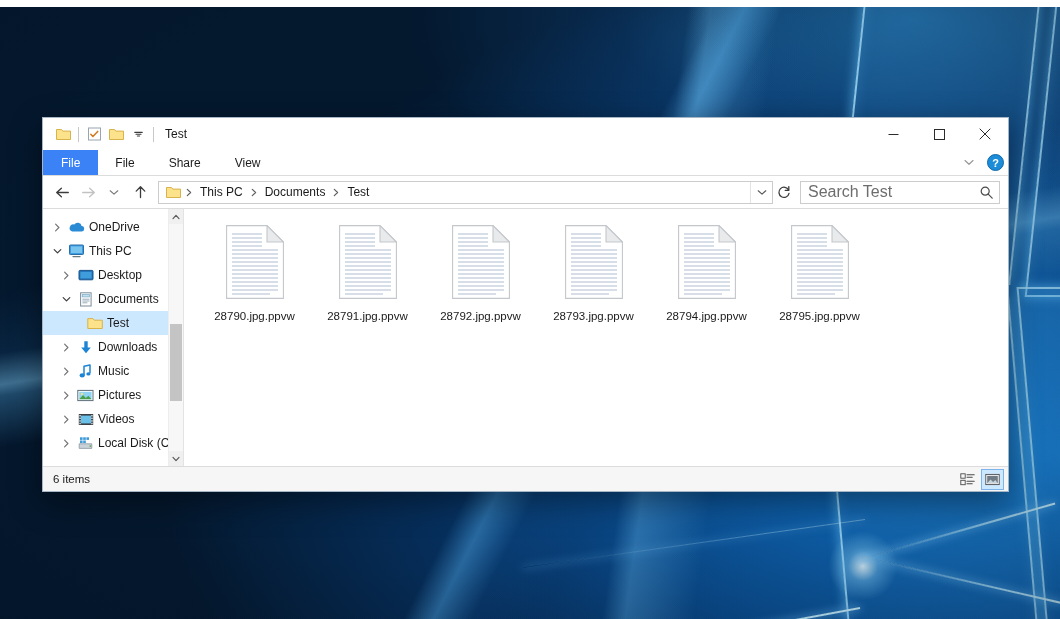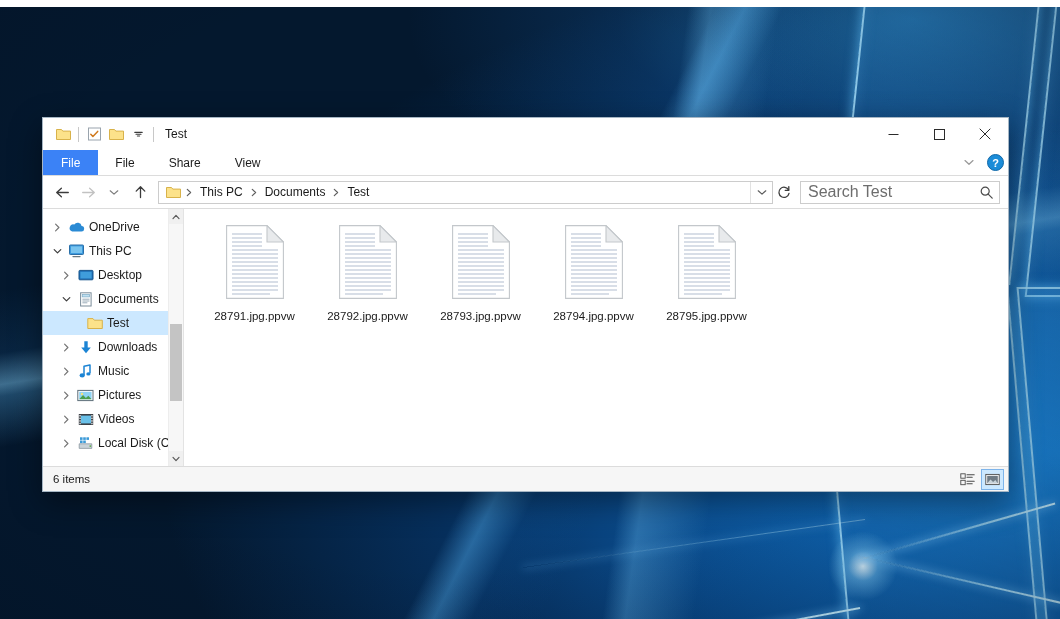--- a/index.html
+++ b/index.html
@@ -707,83 +707,95 @@
           <div class="sb-arrow">
             <svg width="8" height="6" viewBox="0 0 8 6">
                 <path d="M1 1.4L4 4.6 7 1.4" fill="none" stroke="#5a5a5a" stroke-width="1.2" stroke-linecap="round" stroke-linejoin="round"></path>
               </svg>
           </div>
         </div>
       </div>
 
       <div id="filepane">
 
-
         <div class="fitem">
           <span class="ficon">
             <svg width="58" height="74" viewBox="0 0 58 74">
               <path d="M0.6 0.6h40.4L57.4 17v56.4H0.6z" fill="#ffffff" stroke="#c3c7cb" stroke-width="1.1"></path>
               <path d="M41 0.6V17h16.4z" fill="#e8eaec" stroke="#c3c7cb" stroke-width="1.1"></path>
               <g stroke="#ccd3e0" stroke-width="1.4">
                 <path d="M6 9h30M6 13h30M6 17h30M6 21h30M6 25h46M6 29h46M6 33h46M6 37h46M6 41h46M6 45h46M6 49h46M6 53h46M6 57h46M6 61h46M6 65h46M6 69h38"></path>
               </g>
             </svg>
           </span>
-          <span class="fname">28791.jpg.ppvw</span>
+          <span class="fname">28790.jpg.ppvw</span>
         </div>
 
         <div class="fitem">
           <span class="ficon">
             <svg width="58" height="74" viewBox="0 0 58 74">
               <path d="M0.6 0.6h40.4L57.4 17v56.4H0.6z" fill="#ffffff" stroke="#c3c7cb" stroke-width="1.1"></path>
               <path d="M41 0.6V17h16.4z" fill="#e8eaec" stroke="#c3c7cb" stroke-width="1.1"></path>
               <g stroke="#ccd3e0" stroke-width="1.4">
                 <path d="M6 9h30M6 13h30M6 17h30M6 21h30M6 25h46M6 29h46M6 33h46M6 37h46M6 41h46M6 45h46M6 49h46M6 53h46M6 57h46M6 61h46M6 65h46M6 69h38"></path>
               </g>
             </svg>
           </span>
-          <span class="fname">28792.jpg.ppvw</span>
+          <span class="fname">28791.jpg.ppvw</span>
         </div>
 
         <div class="fitem">
           <span class="ficon">
             <svg width="58" height="74" viewBox="0 0 58 74">
               <path d="M0.6 0.6h40.4L57.4 17v56.4H0.6z" fill="#ffffff" stroke="#c3c7cb" stroke-width="1.1"></path>
               <path d="M41 0.6V17h16.4z" fill="#e8eaec" stroke="#c3c7cb" stroke-width="1.1"></path>
               <g stroke="#ccd3e0" stroke-width="1.4">
                 <path d="M6 9h30M6 13h30M6 17h30M6 21h30M6 25h46M6 29h46M6 33h46M6 37h46M6 41h46M6 45h46M6 49h46M6 53h46M6 57h46M6 61h46M6 65h46M6 69h38"></path>
               </g>
             </svg>
           </span>
-          <span class="fname">28793.jpg.ppvw</span>
+          <span class="fname">28792.jpg.ppvw</span>
         </div>
 
         <div class="fitem">
           <span class="ficon">
             <svg width="58" height="74" viewBox="0 0 58 74">
               <path d="M0.6 0.6h40.4L57.4 17v56.4H0.6z" fill="#ffffff" stroke="#c3c7cb" stroke-width="1.1"></path>
               <path d="M41 0.6V17h16.4z" fill="#e8eaec" stroke="#c3c7cb" stroke-width="1.1"></path>
               <g stroke="#ccd3e0" stroke-width="1.4">
                 <path d="M6 9h30M6 13h30M6 17h30M6 21h30M6 25h46M6 29h46M6 33h46M6 37h46M6 41h46M6 45h46M6 49h46M6 53h46M6 57h46M6 61h46M6 65h46M6 69h38"></path>
               </g>
             </svg>
           </span>
-          <span class="fname">28794.jpg.ppvw</span>
+          <span class="fname">28793.jpg.ppvw</span>
         </div>
 
         <div class="fitem">
           <span class="ficon">
             <svg width="58" height="74" viewBox="0 0 58 74">
               <path d="M0.6 0.6h40.4L57.4 17v56.4H0.6z" fill="#ffffff" stroke="#c3c7cb" stroke-width="1.1"></path>
               <path d="M41 0.6V17h16.4z" fill="#e8eaec" stroke="#c3c7cb" stroke-width="1.1"></path>
               <g stroke="#ccd3e0" stroke-width="1.4">
                 <path d="M6 9h30M6 13h30M6 17h30M6 21h30M6 25h46M6 29h46M6 33h46M6 37h46M6 41h46M6 45h46M6 49h46M6 53h46M6 57h46M6 61h46M6 65h46M6 69h38"></path>
               </g>
             </svg>
           </span>
+          <span class="fname">28794.jpg.ppvw</span>
+        </div>
+
+        <div class="fitem">
+          <span class="ficon">
+            <svg width="58" height="74" viewBox="0 0 58 74">
+              <path d="M0.6 0.6h40.4L57.4 17v56.4H0.6z" fill="#ffffff" stroke="#c3c7cb" stroke-width="1.1"></path>
+              <path d="M41 0.6V17h16.4z" fill="#e8eaec" stroke="#c3c7cb" stroke-width="1.1"></path>
+              <g stroke="#ccd3e0" stroke-width="1.4">
+                <path d="M6 9h30M6 13h30M6 17h30M6 21h30M6 25h46M6 29h46M6 33h46M6 37h46M6 41h46M6 45h46M6 49h46M6 53h46M6 57h46M6 61h46M6 65h46M6 69h38"></path>
+              </g>
+            </svg>
+          </span>
           <span class="fname">28795.jpg.ppvw</span>
         </div>
       </div>
     </div>
 
     <div id="statusbar">
       <span id="status-count">6 items</span>
       <span id="status-spacer"></span>
       <div id="viewtoggles">
 

